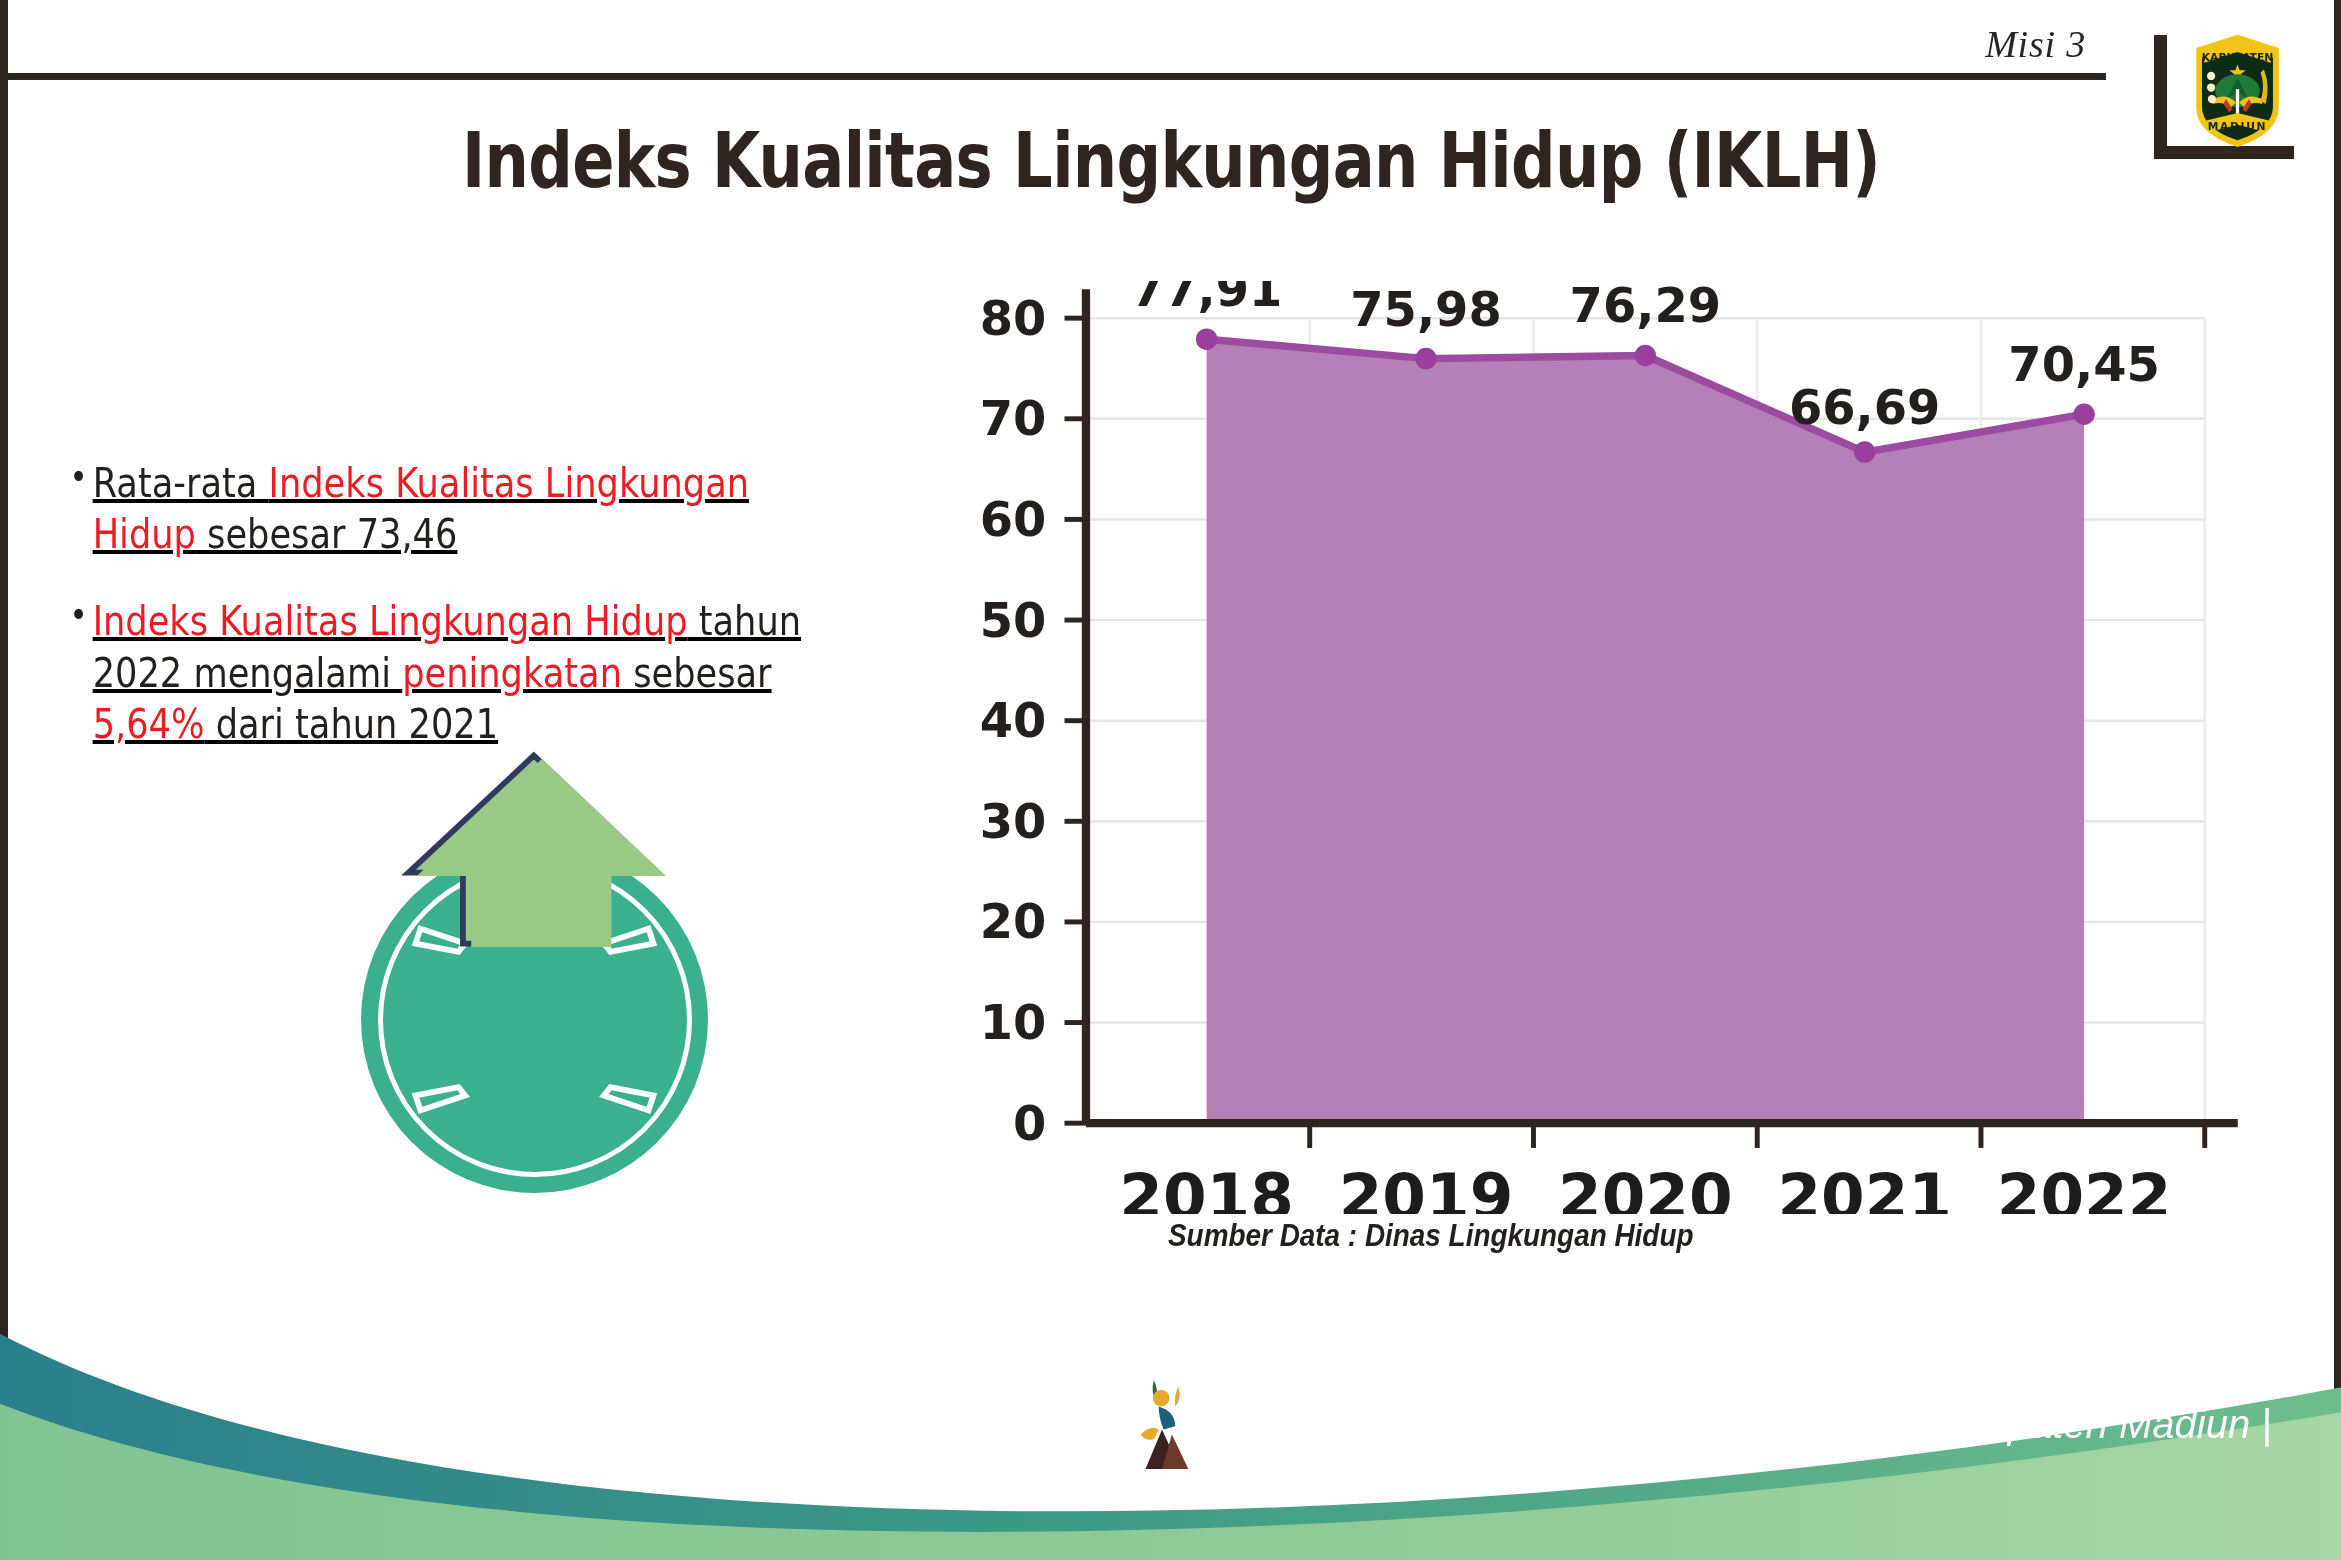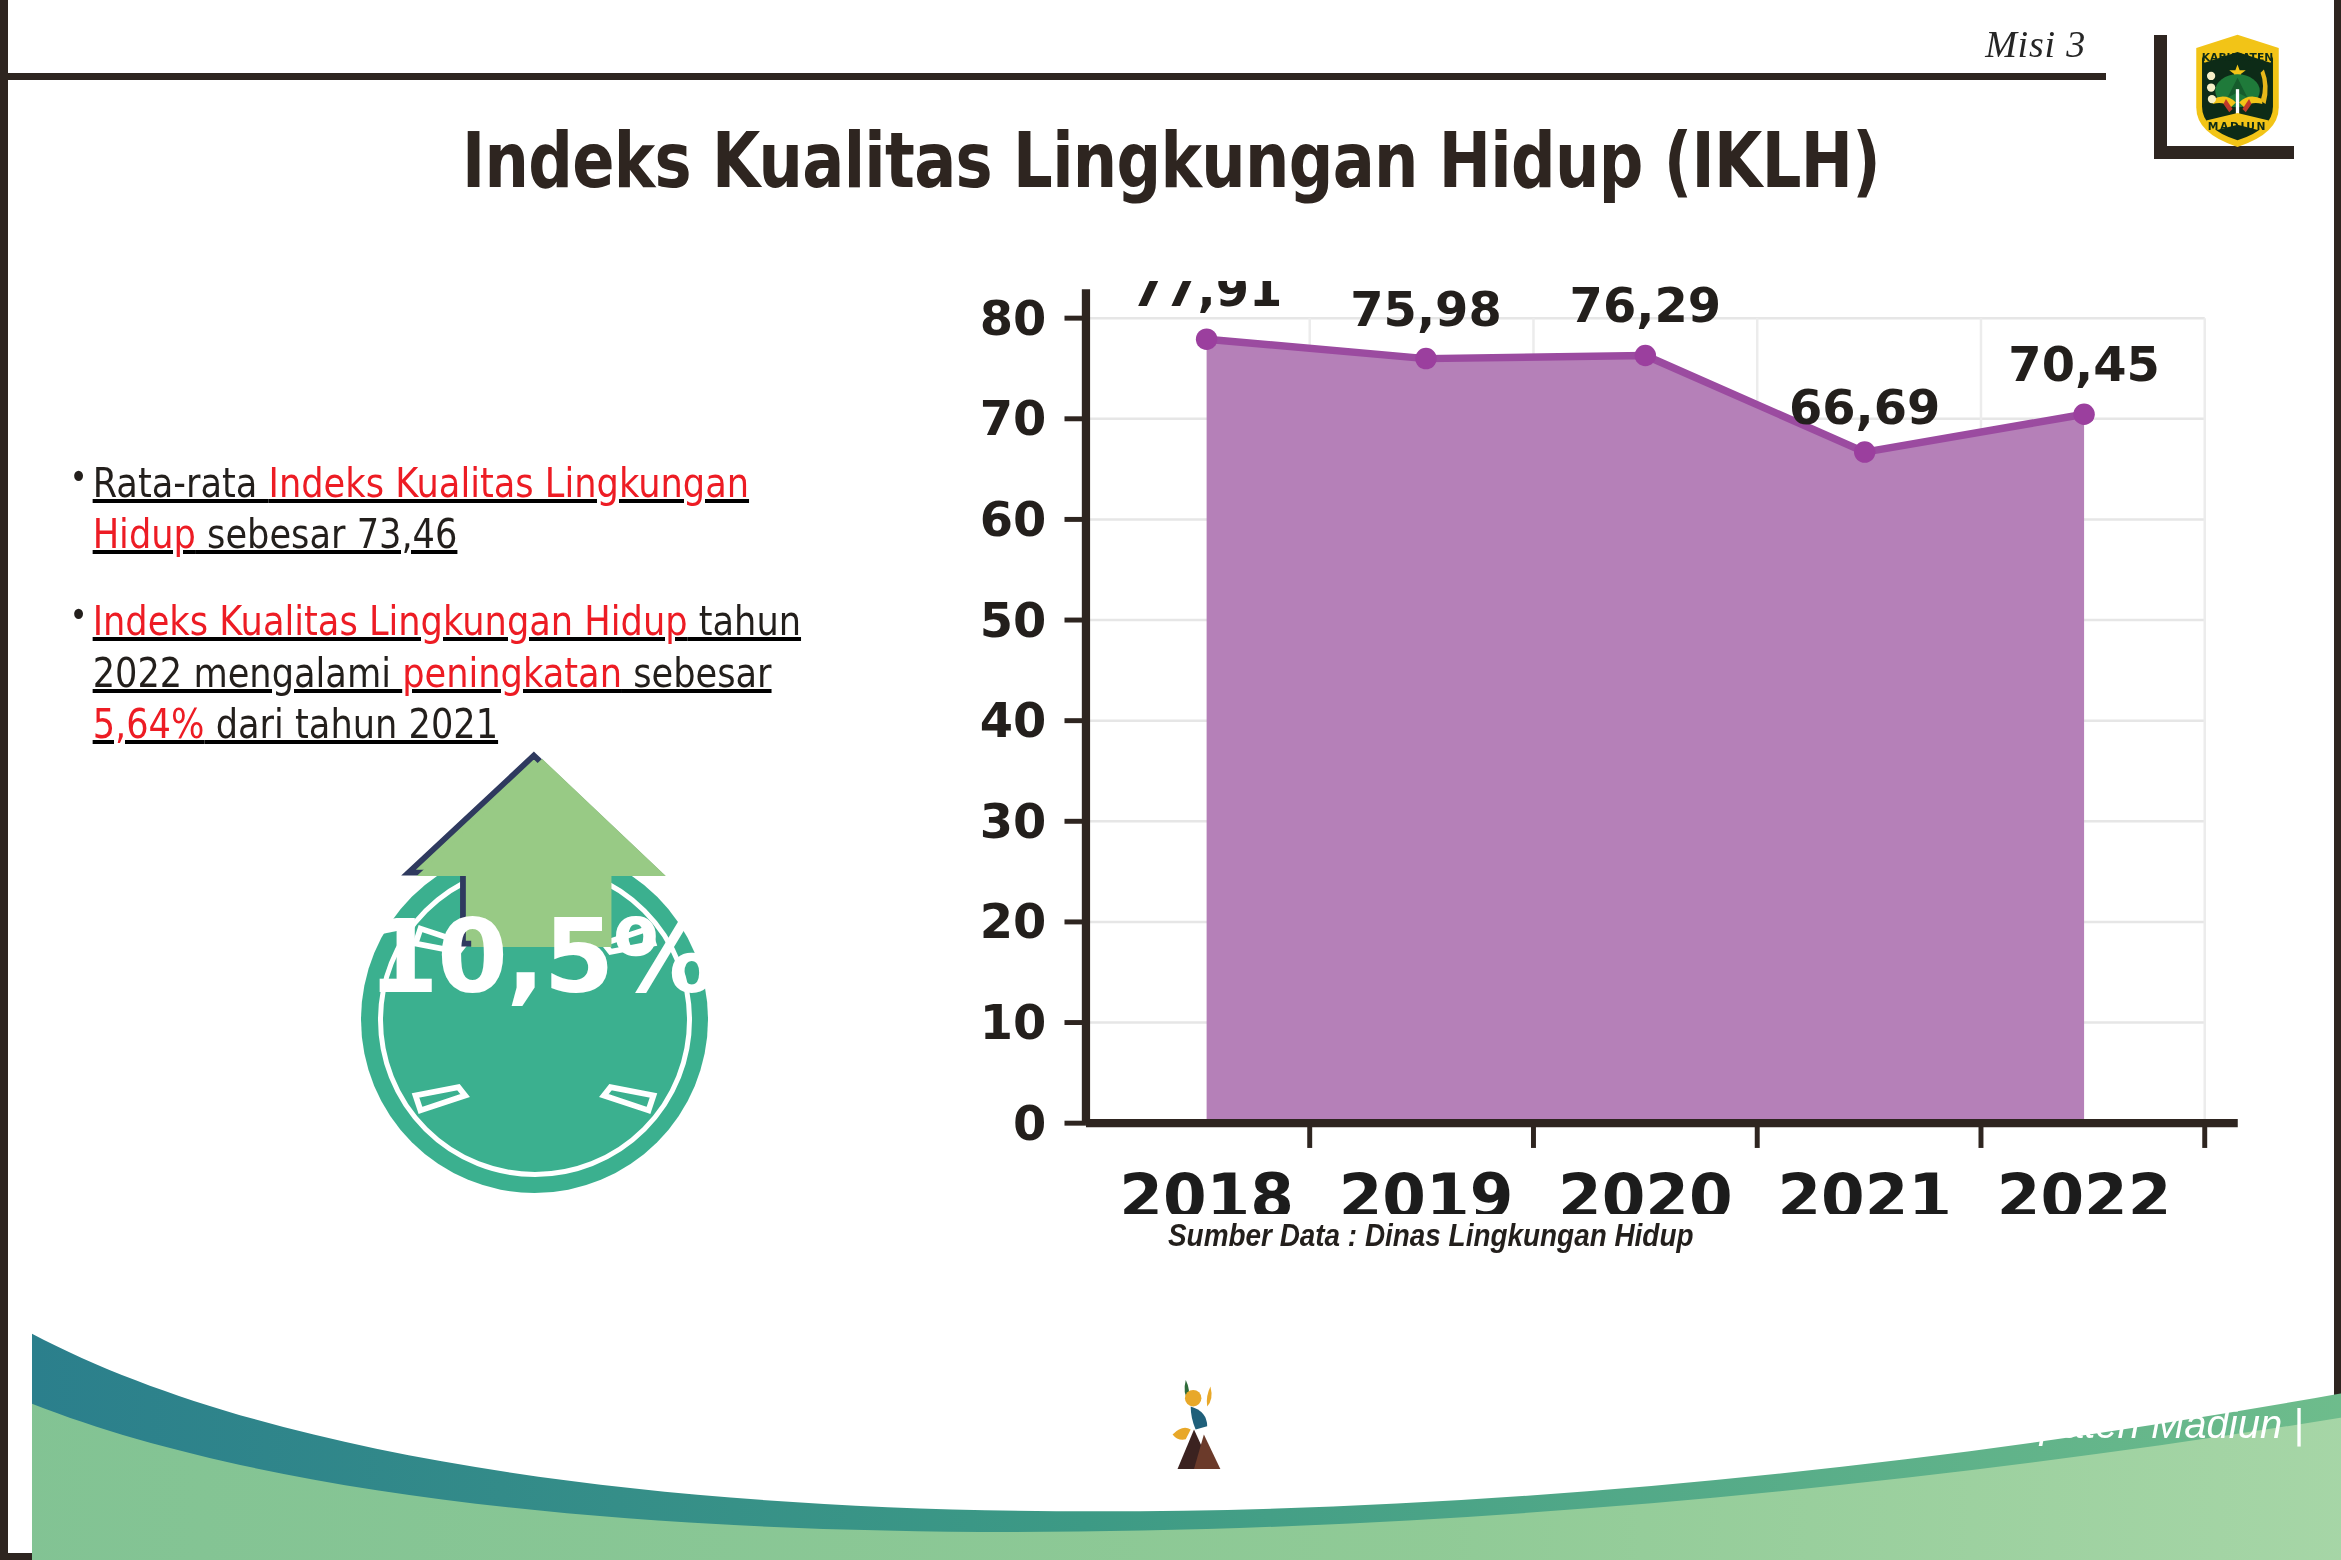--- a/index.html
+++ b/index.html
@@ -85,21 +85,21 @@
   .chart-area { position:absolute; left:966px; top:281px; width:1272px; height:1007px; }
   .chart-svg  { position:absolute; left:0; top:0; }
   .chart-source {
     position:absolute; left:202px; top:937px;
     font-family:"Liberation Sans", sans-serif;
     font-weight:bold; font-style:italic; font-size:31px; color:#231f1c;
     transform:scaleX(0.9); transform-origin:left top;
   }
 
   
-  .footer { position:absolute; left:0; bottom:0; width:1894px; height:273px;margin-left:32px; }
+  .footer { position:absolute; left:0; bottom:0; width:1894px; height:273px; }
   .footer-logo { position:absolute; left:1134px; bottom:87px; width:70px; height:99px; }
   .footer-text {
     position:absolute; left:1214px; bottom:114px;
     font-family:"Liberation Sans", sans-serif;
     font-style:italic; font-size:40px; color:#ffffff; white-space:nowrap;
   }
 </style>
 </head>
 <body>
 
@@ -153,21 +153,20 @@
       <polygon points="72,100 126,118 118,128 66,118" fill="none" stroke="#ffffff" stroke-width="7"></polygon>
       <polygon points="348,100 294,118 302,128 354,118" fill="none" stroke="#ffffff" stroke-width="7"></polygon>
       <polygon points="72,320 126,302 118,292 66,302" fill="none" stroke="#ffffff" stroke-width="7"></polygon>
       <polygon points="348,320 294,302 302,292 354,302" fill="none" stroke="#ffffff" stroke-width="7"></polygon>
     </svg>
   </div>
   <svg class="badge-arrow" viewBox="0 0 520 540">
     <polygon points="252,10 402,152 336,152 336,238 166,238 166,152 100,152" fill="#98ca85" stroke="#2f3a5f" stroke-width="7" stroke-linejoin="miter"></polygon>
     <polygon points="262,14 412,156 346,156 346,242 176,242 176,156 110,156" fill="#98ca85"></polygon>
   </svg>
-  <div class="badge-value">10,5%</div>
 </div>
 
 <div class="chart-area">
   <svg class="chart-svg" width="1272" height="933" viewBox="0 0 1540 1130">
     <g id="chart-grid-h">
         <line x1="145" x2="1500" y1="898.125" y2="898.125" stroke="#e6e6e6" stroke-width="3"></line>
         <line x1="145" x2="1500" y1="776.25" y2="776.25" stroke="#e6e6e6" stroke-width="3"></line>
         <line x1="145" x2="1500" y1="654.375" y2="654.375" stroke="#e6e6e6" stroke-width="3"></line>
         <line x1="145" x2="1500" y1="532.5" y2="532.5" stroke="#e6e6e6" stroke-width="3"></line>
         <line x1="145" x2="1500" y1="410.625" y2="410.625" stroke="#e6e6e6" stroke-width="3"></line>

